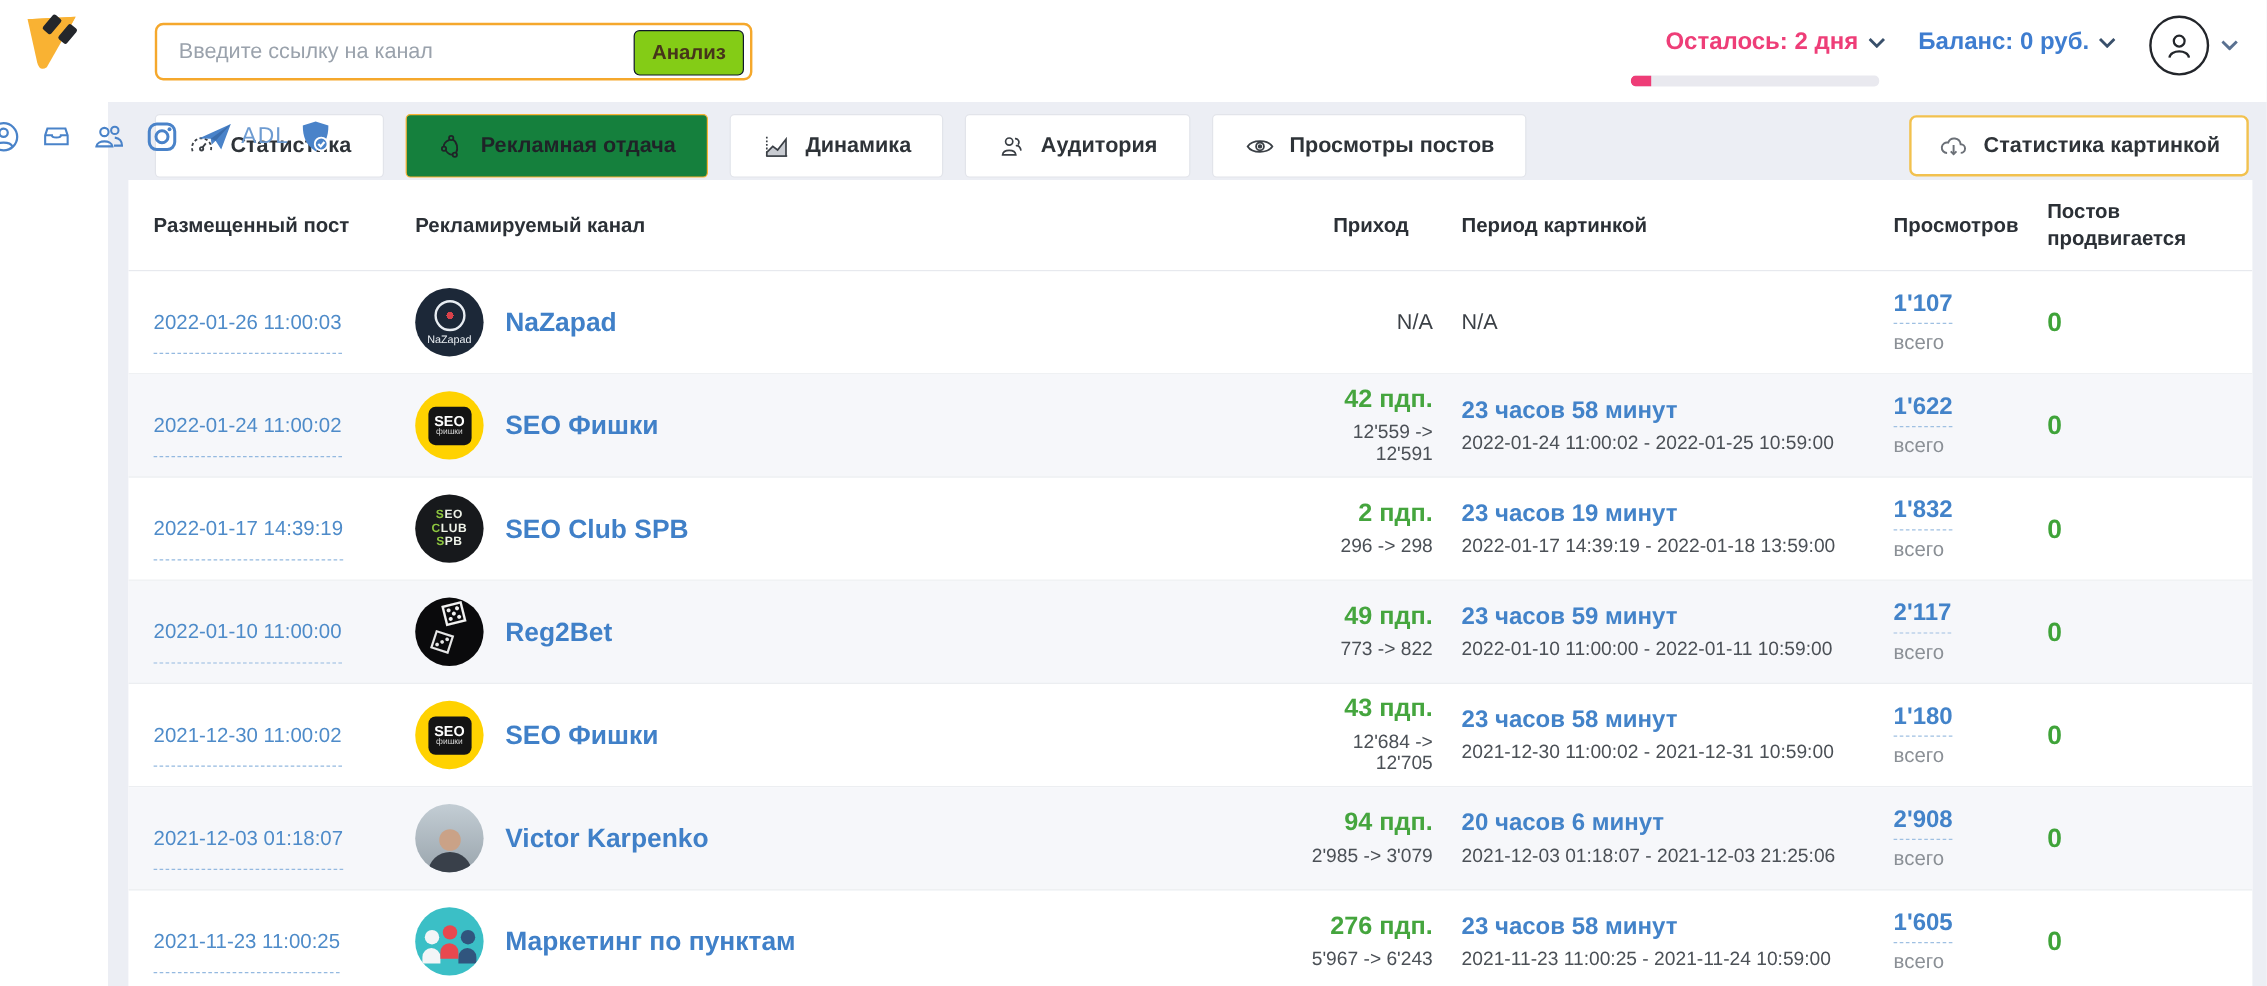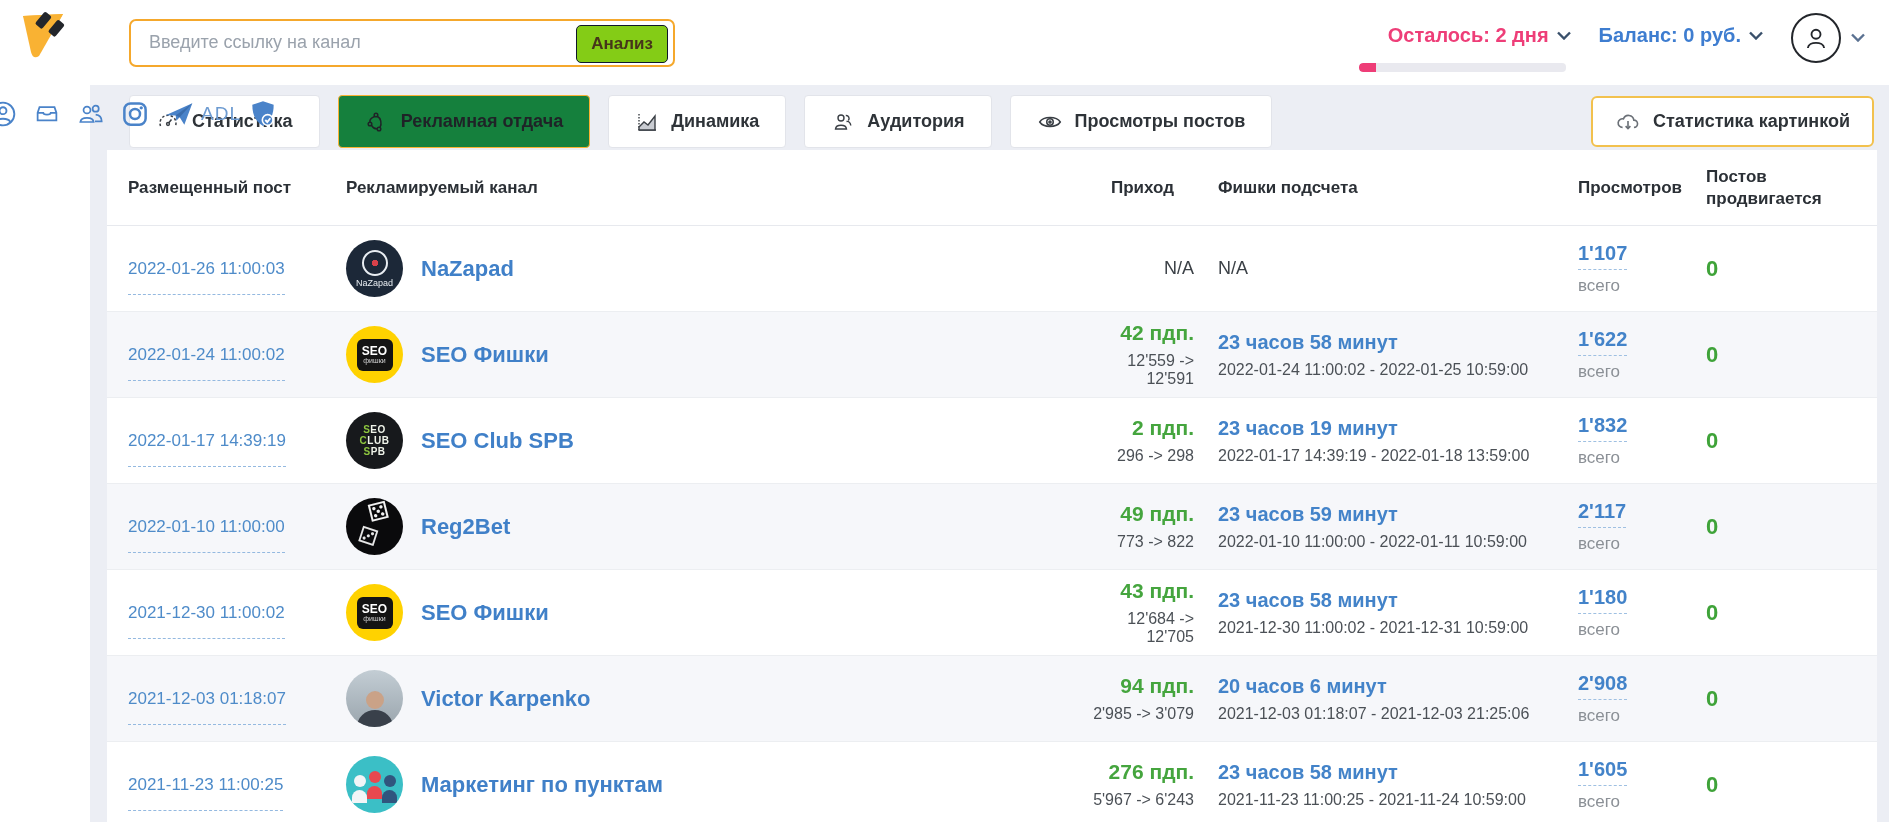--- a/index.html
+++ b/index.html
@@ -12,21 +12,21 @@
   
   .sidebar{width:90px;min-width:90px;background:#ffffff;height:822px;display:flex;flex-direction:column;align-items:center;z-index:5;}
   .logo{width:52px;height:52px;margin-top:10px;cursor:pointer;}
   .side-icons{display:flex;flex-direction:row;align-items:center;margin-top:22px;gap:0;}
   .side-item{width:44px;height:60px;display:flex;align-items:center;justify-content:center;cursor:pointer;}
   .side-item svg{display:block;}
   .adl-label{color:#6d9bd1;font-size:19px;letter-spacing:1px;height:60px;display:flex;align-items:center;cursor:pointer;}
   
   .main{flex:1;display:flex;flex-direction:column;min-width:0;}
   .topbar{height:85px;background:#ffffff;position:relative;display:flex;align-items:center;flex:none;}
-  .searchwrap{margin-left:39px;width:546px;height:48px;border:2px solid #f5a82c;border-radius:7px;background:#fff;display:flex;align-items:center;position:relative;box-sizing:border-box;}
+  .searchwrap{margin-left:39px;width:498px;height:48px;border:2px solid #f5a82c;border-radius:7px;background:#fff;display:flex;align-items:center;position:relative;box-sizing:border-box;}
   .searchwrap input{border:none;outline:none;flex:1;margin-left:16px;font-size:18px;color:#3c4248;font-family:inherit;background:transparent;}
   .searchwrap input::placeholder{color:#9aa2ac;}
   .analyze-btn{position:absolute;right:5px;top:4px;height:36px;padding:0 14px;background:#84cc16;border:1px solid #0f172a;border-radius:5px;font-size:17px;font-weight:700;color:#46351a;display:flex;align-items:center;cursor:pointer;}
   .top-right{position:absolute;right:24px;top:0;height:85px;display:flex;align-items:center;gap:28px;}
   .trial{display:flex;align-items:center;gap:8px;cursor:pointer;margin-top:-14px;}
   .trial-label{color:#ee3e78;font-size:20px;font-weight:700;}
   .balance{display:flex;align-items:center;gap:8px;cursor:pointer;margin-top:-14px;}
   .balance-label{color:#3e7dd0;font-size:20px;font-weight:700;}
   .chev{width:14px;height:9px;}
   .user{display:flex;align-items:center;gap:10px;cursor:pointer;margin-top:-10px;}
@@ -290,21 +290,21 @@
         </svg>
       <span>Статистика картинкой</span>
     </div>
   </div>
 
   <div class="card">
     <div class="tr thead">
       <div class="th">Размещенный пост</div>
       <div class="th">Рекламируемый канал</div>
       <div class="th th-gain">Приход</div>
-      <div class="th">Фишки подсчета</div>
+      <div class="th">Период картинкой</div>
       <div class="th">Просмотров</div>
       <div class="th th-posts">Постов продвигается</div>
     </div>
     <div id="tbody">
   <div class="tr row">
     <div class="cell-date"><a>2022-01-26 11:00:03</a></div>
     <div class="cell-channel">
       <div class="avatar av-nazapad">
               <span>NaZapad</span>
             </div>

